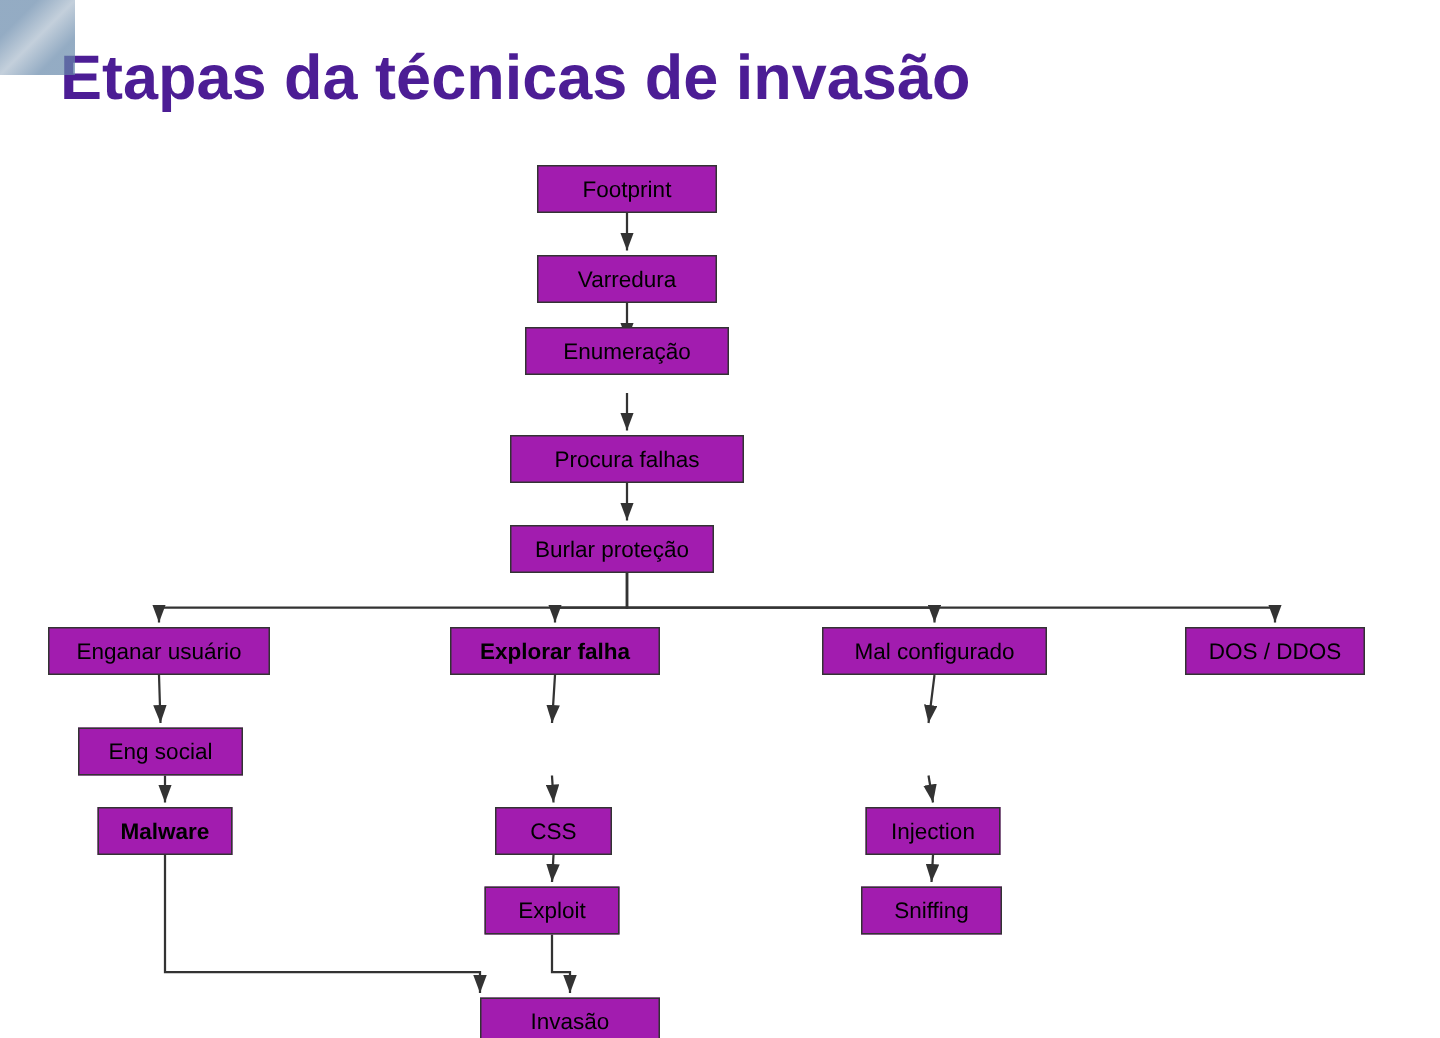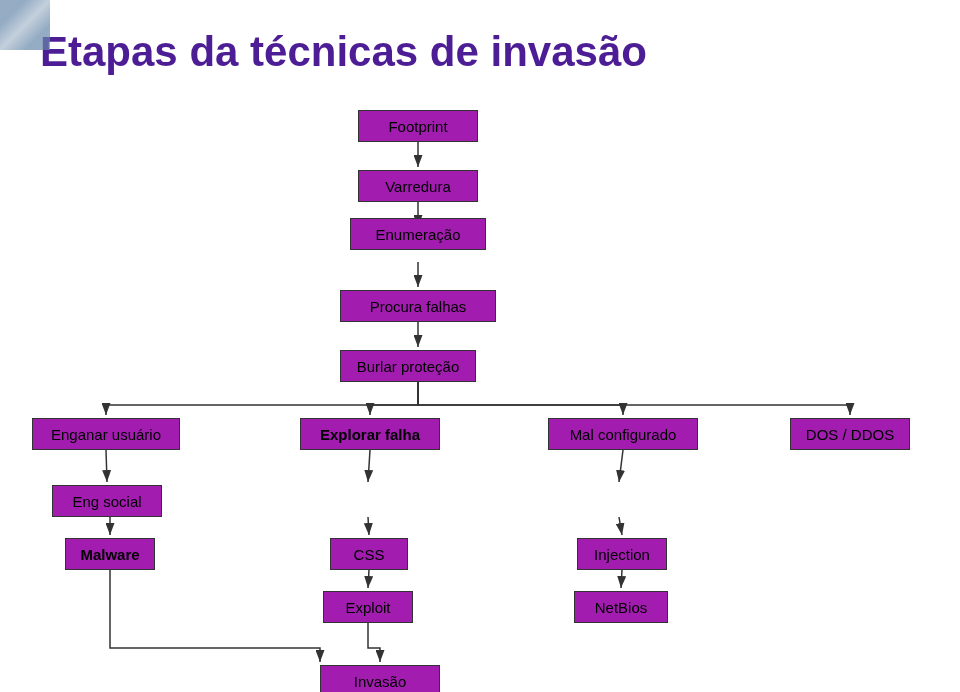--- a/index.html
+++ b/index.html
@@ -141,17 +141,17 @@
   <div class="box" style="left:65px;top:438px;width:90px;height:32px;font-weight:bold;">Malware</div>
 
 
   <div class="box" style="left:330px;top:438px;width:78px;height:32px;">CSS</div>
 
   <div class="box" style="left:323px;top:491px;width:90px;height:32px;">Exploit</div>
 
 
   <div class="box" style="left:577px;top:438px;width:90px;height:32px;">Injection</div>
 
-  <div class="box" style="left:574px;top:491px;width:94px;height:32px;">NetBios</div>
+  <div class="box" style="left:574px;top:491px;width:94px;height:32px;">Sniffing</div>
 
   <div class="box" style="left:320px;top:565px;width:120px;height:32px;">Invasão</div>
 
 </div>
 
 </body></html>

